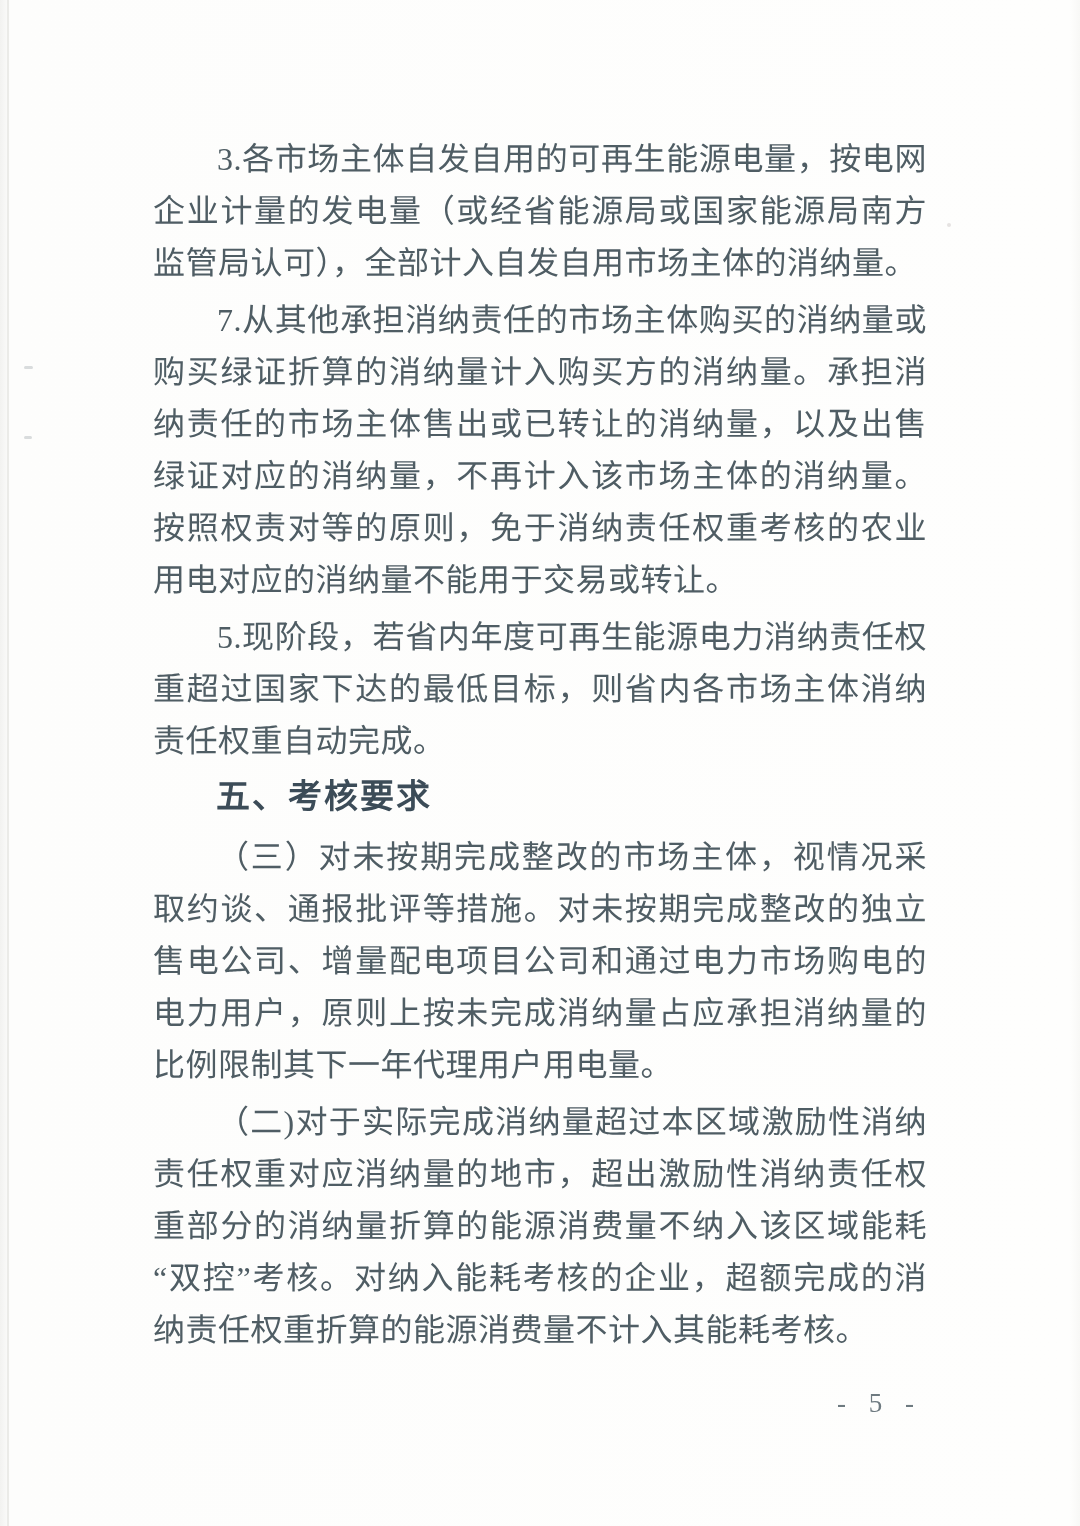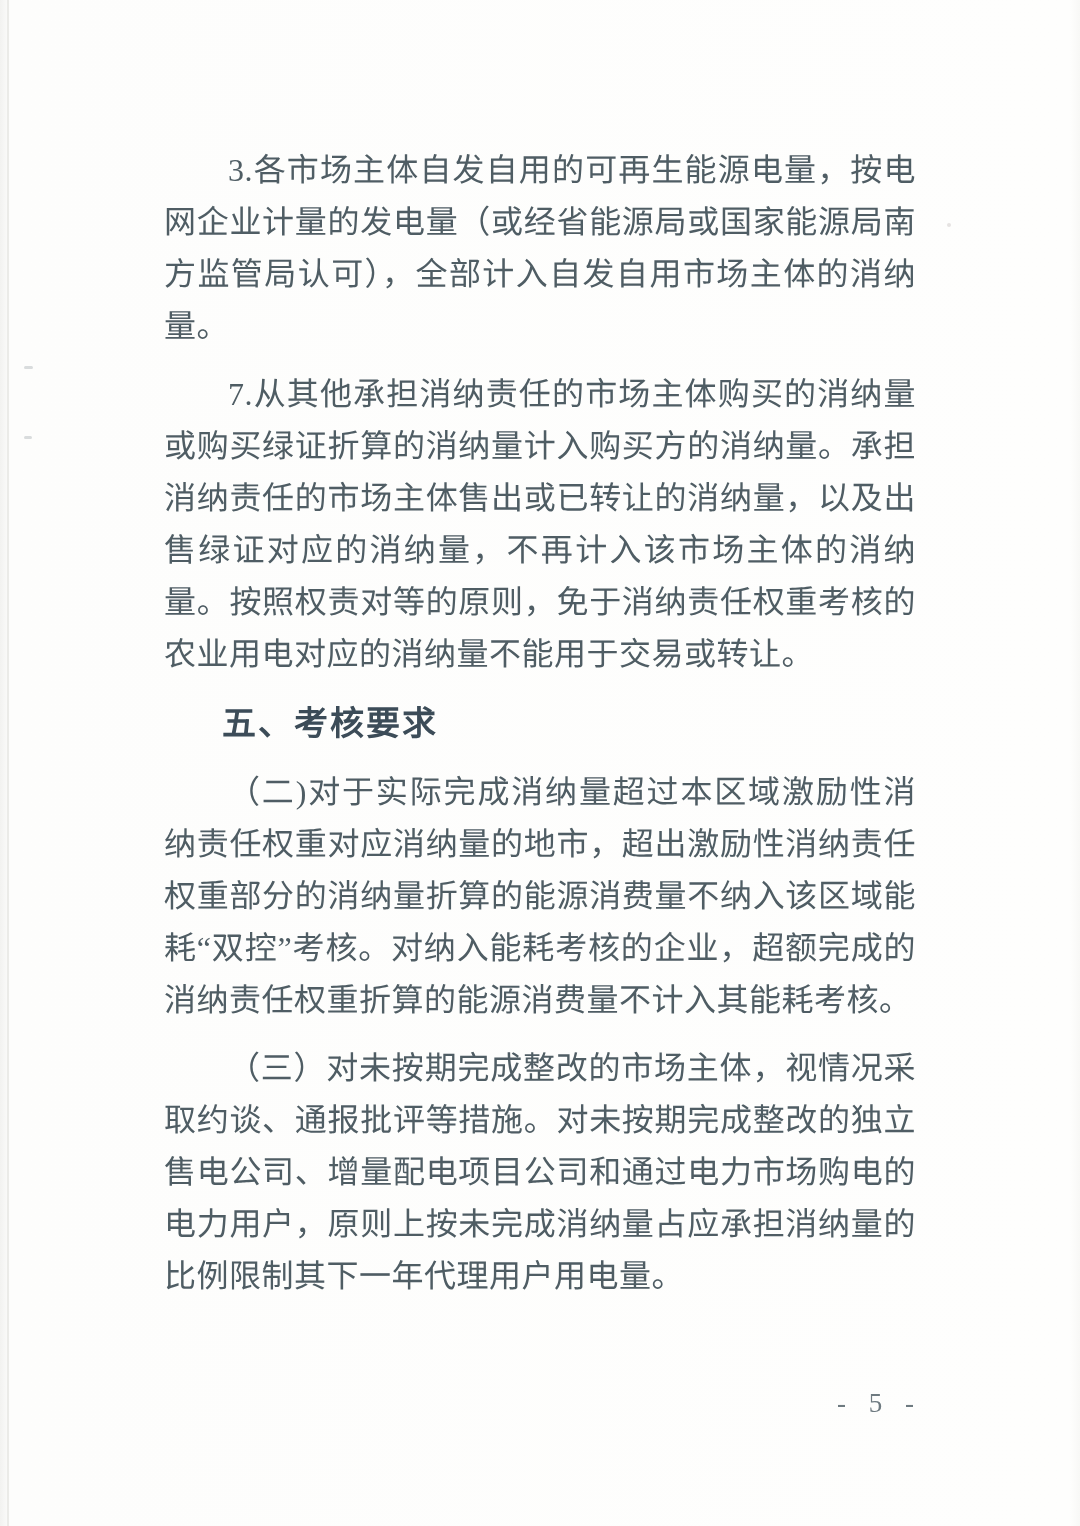--- a/index.html
+++ b/index.html
@@ -32,37 +32,37 @@
   .artifact-2 { left: 24px; top: 436px; width: 8px; height: 3px; }
   .artifact-3 { left: 947px; top: 223px; width: 4px; height: 4px; background: #e6e3e2; }
   .content {
     position: absolute;
     left: 148px;
     top: 128px;
     width: 784px;
     color: #4f5d64;
   }
   .para {
-    margin: 16px;
+    margin: 5px;
     font-size: 32px;
     line-height: 52px;
     text-indent: 2em;
     text-align: justify;
     letter-spacing: 0.5px;
     color: #4f5d64;
   }
   .section-heading {
-    margin: 6px;
+    margin: 0;
     font-size: 34px;
     line-height: 54px;
     text-indent: 2em;
     font-weight: bold;
     letter-spacing: 2px;
     color: #3c4c58;
-    font-family: Liberation Sans, sans-serif;
+    font-family: Liberation Mono, monospace;
     text-align: left;
   }
   .page-number {
     position: absolute;
     top: 1388px;
     right: 158px;
     font-size: 27px;
     letter-spacing: 8px;
     color: #6e7a80;
     font-family: "Liberation Serif", "DejaVu Serif", serif;
@@ -74,20 +74,21 @@
 <div class="page">
 
   <div class="scan-edge-line"></div>
   <div class="scan-artifact artifact-1"></div>
   <div class="scan-artifact artifact-2"></div>
   <div class="scan-artifact artifact-3"></div>
 
   <div class="content">
     <p class="para">3.各市场主体自发自用的可再生能源电量，按电网企业计量的发电量（或经省能源局或国家能源局南方监管局认可），全部计入自发自用市场主体的消纳量。</p>
     <p class="para">7.从其他承担消纳责任的市场主体购买的消纳量或购买绿证折算的消纳量计入购买方的消纳量。承担消纳责任的市场主体售出或已转让的消纳量，以及出售绿证对应的消纳量，不再计入该市场主体的消纳量。按照权责对等的原则，免于消纳责任权重考核的农业用电对应的消纳量不能用于交易或转让。</p>
+    <p class="para">5.现阶段，若省内年度可再生能源电力消纳责任权重超过国家下达的最低目标，则省内各市场主体消纳责任权重自动完成。</p>
     <h2 class="section-heading">五、考核要求</h2>
+    <p class="para">（三）对未按期完成整改的市场主体，视情况采取约谈、通报批评等措施。对未按期完成整改的独立售电公司、增量配电项目公司和通过电力市场购电的电力用户，原则上按未完成消纳量占应承担消纳量的比例限制其下一年代理用户用电量。</p>
     <p class="para">（二)对于实际完成消纳量超过本区域激励性消纳责任权重对应消纳量的地市，超出激励性消纳责任权重部分的消纳量折算的能源消费量不纳入该区域能耗“双控”考核。对纳入能耗考核的企业，超额完成的消纳责任权重折算的能源消费量不计入其能耗考核。</p>
-    <p class="para">（三）对未按期完成整改的市场主体，视情况采取约谈、通报批评等措施。对未按期完成整改的独立售电公司、增量配电项目公司和通过电力市场购电的电力用户，原则上按未完成消纳量占应承担消纳量的比例限制其下一年代理用户用电量。</p>
   </div>
 
   <div class="page-number">- 5 -</div>
 
 </div>
 
 </body></html>

